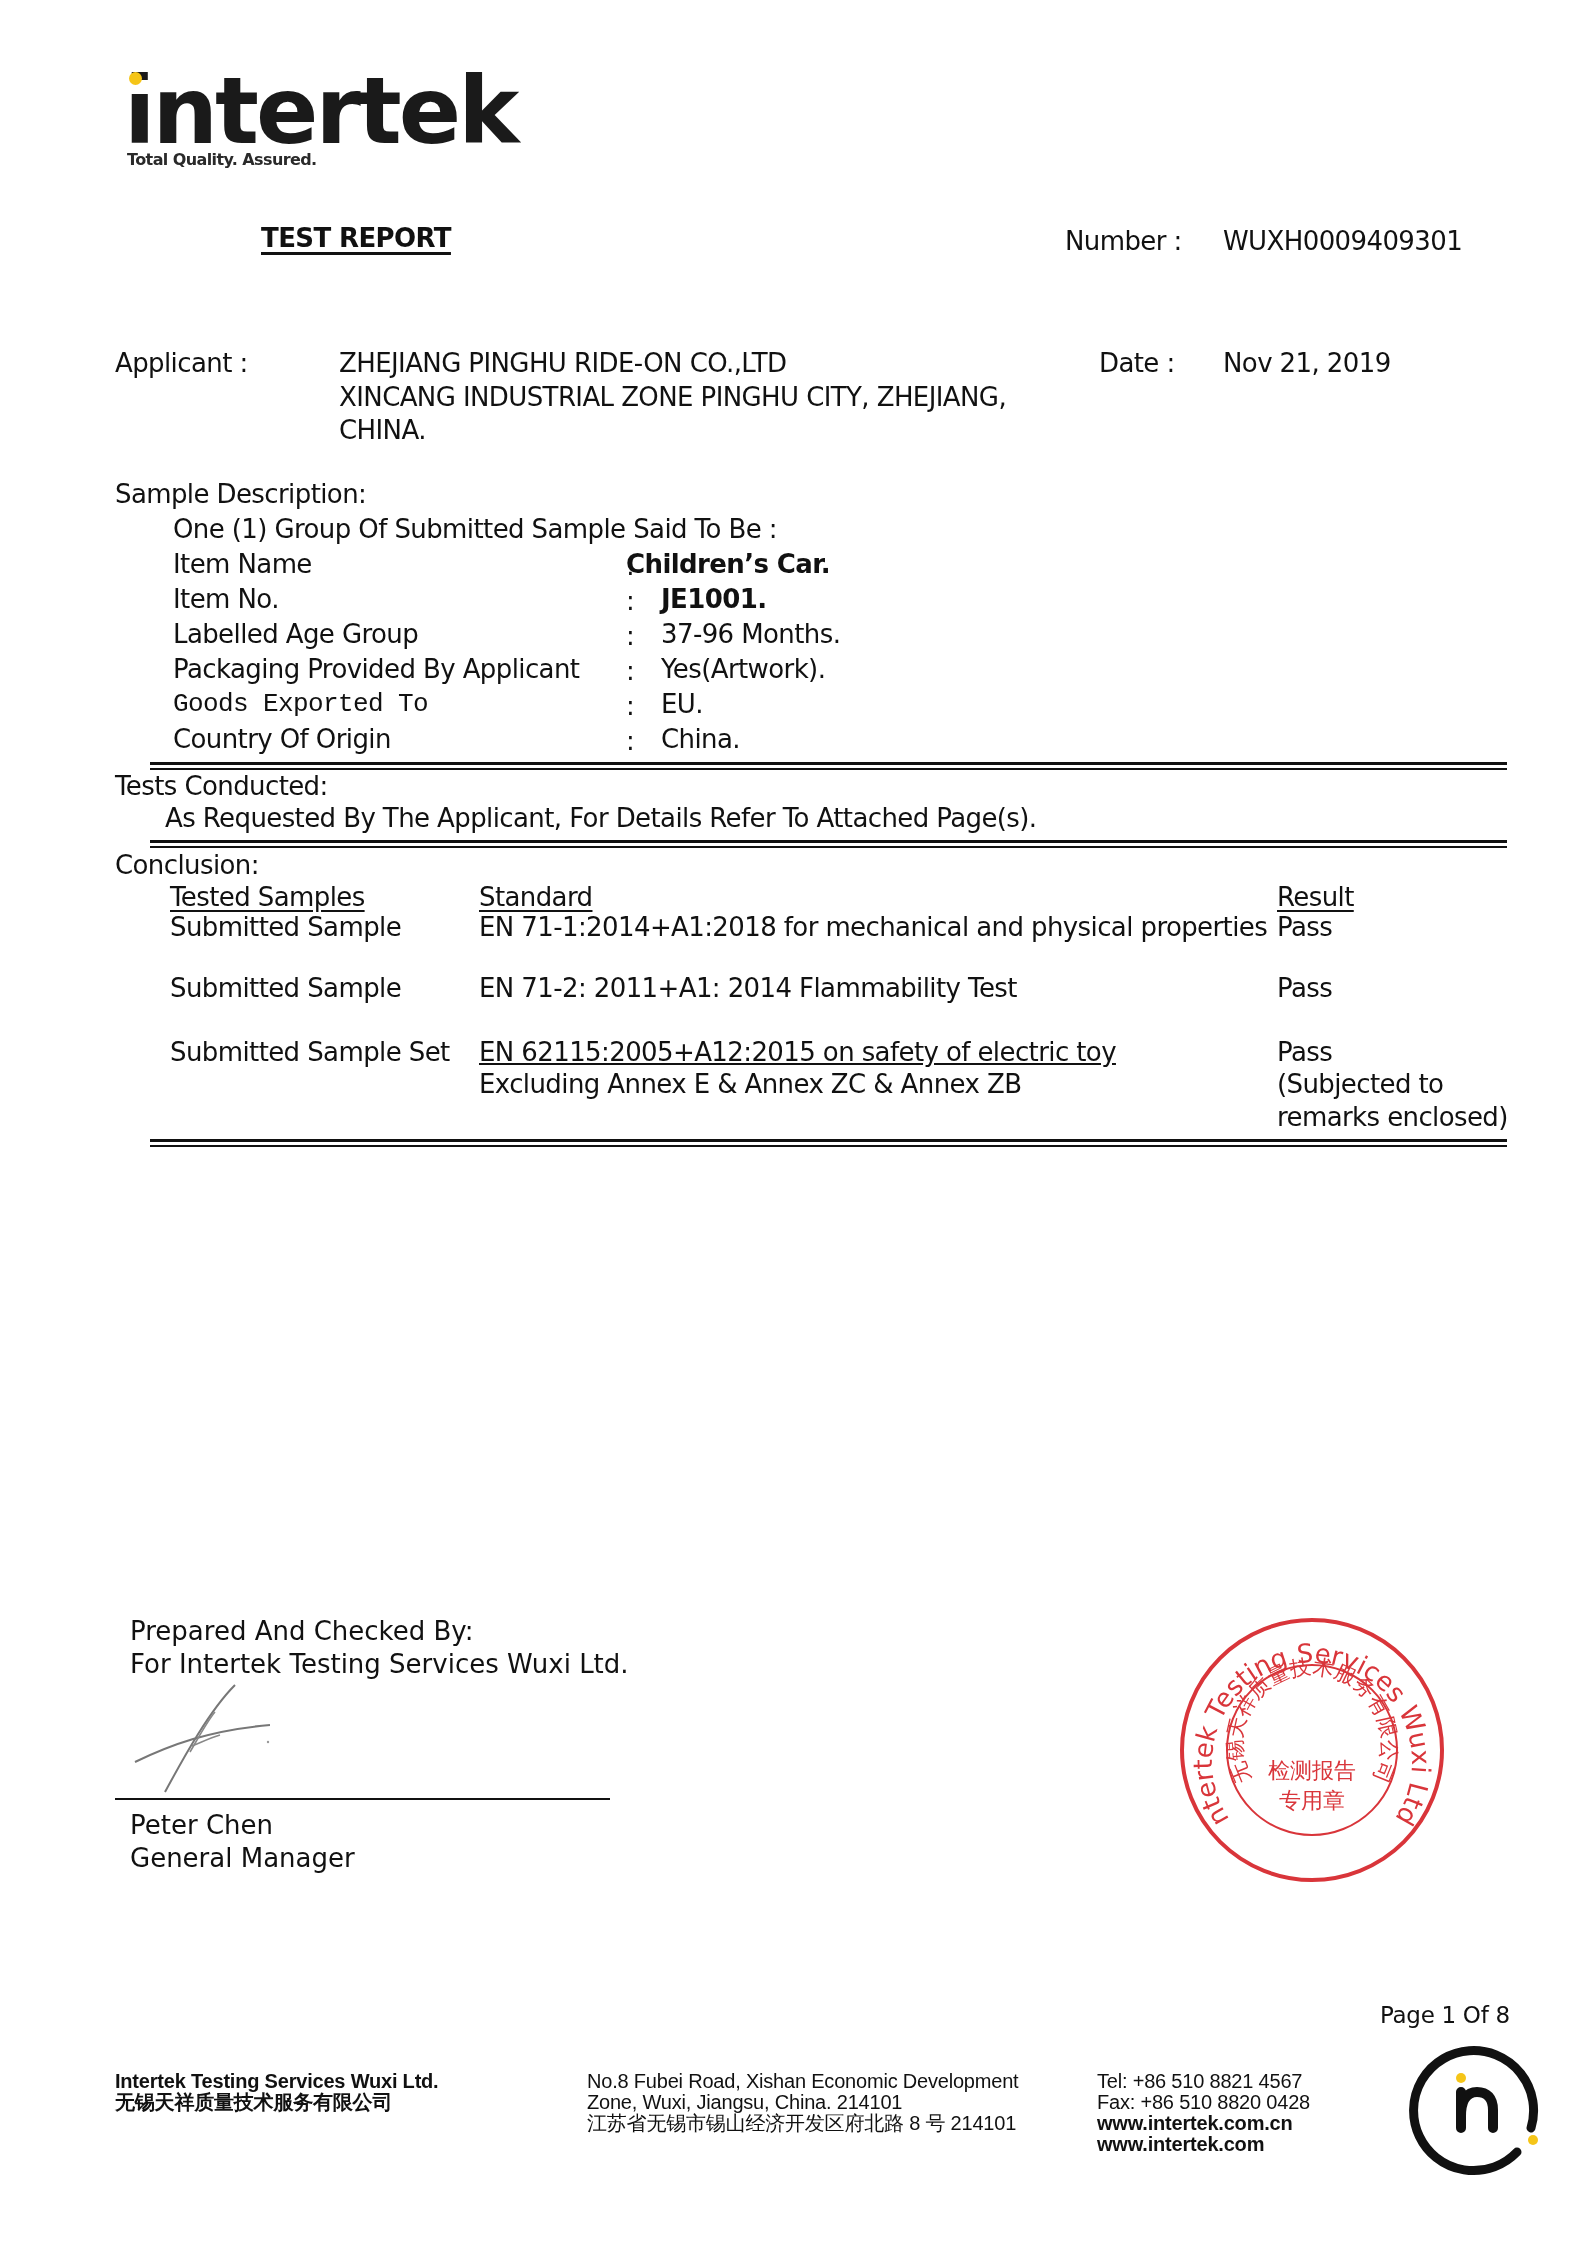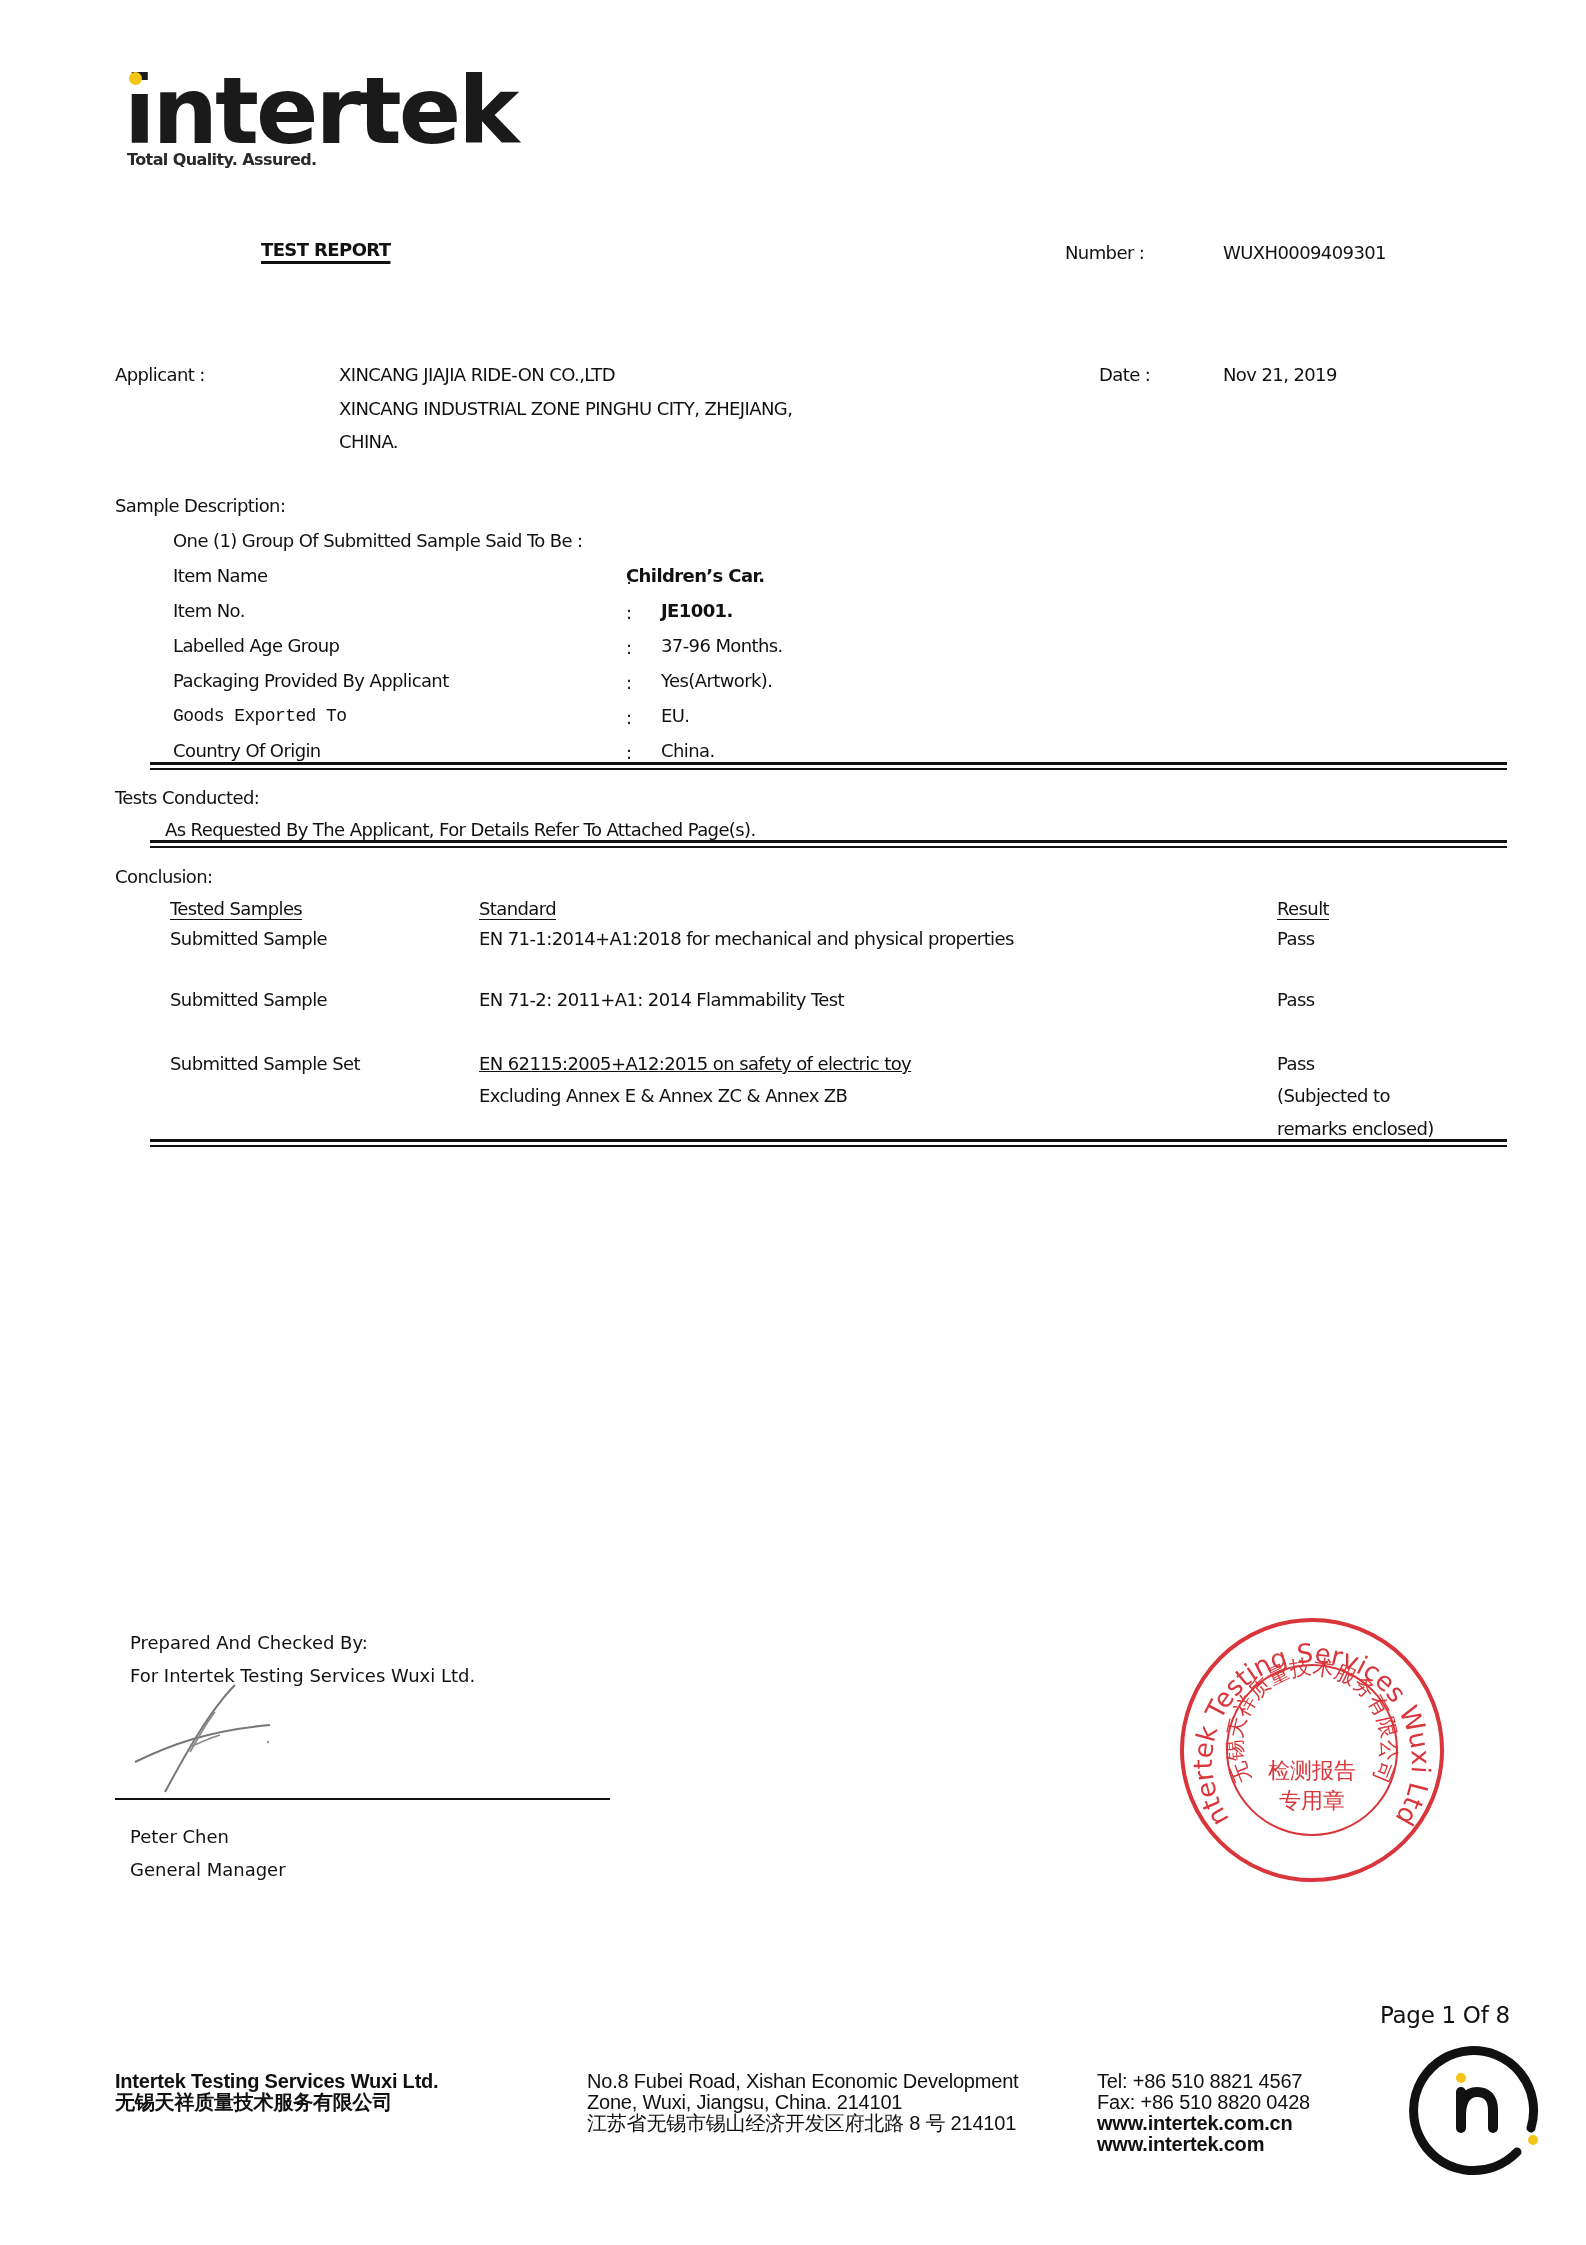--- a/index.html
+++ b/index.html
@@ -1,19 +1,19 @@
 <!DOCTYPE html>
 <html><head>
 <meta charset="utf-8">
 <style>
   html, body { margin:0; padding:0; background:#ffffff; }
   body { width:1586px; height:2245px; position:relative; overflow:hidden;
          font-family:"DejaVu Sans", sans-serif; color:#111; }
   .abs { position:absolute; white-space:nowrap; }
-  .t { font-size:18px; line-height:34px; letter-spacing:-0.6px;margin-top:12px; }
+  .t { font-size:26px; line-height:34px; letter-spacing:-0.6px; }
   .logo-word { position:absolute; left:124px; top:62px; font-family:"DejaVu Sans", sans-serif;
     font-size:92px; font-weight:bold; letter-spacing:-3px; color:#1a1a1a; line-height:100px; }
   .logo-dot { position:absolute; left:129px; top:72px; width:13px; height:13px; border-radius:50%; background:#f5c518; }
   .logo-i-cover { position:absolute; left:126px; top:80px; width:22px; height:14px; background:#fff; }
   .tagline { position:absolute; left:127px; top:150px; font-size:16px; font-weight:bold; color:#2a2a2a; letter-spacing:-0.6px; }
   .title { font-weight:bold; text-decoration:underline; text-decoration-thickness:3px; text-underline-offset:5px; }
   .bold { font-weight:bold; }
   .dbl { position:absolute; left:150px; width:1357px; height:3px; border-top:3px solid #111; border-bottom:2px solid #111; }
   .u { text-decoration:underline; text-underline-offset:4px; }
   .sig-line { position:absolute; left:115px; top:1798px; width:495px; height:2px; background:#111; }
@@ -28,21 +28,21 @@
   <div class="logo-i-cover"></div>
   <div class="logo-dot"></div>
   <div class="tagline">Total Quality. Assured.</div>
 </div>
 
 <div class="abs t title" style="left:261px; top:221px;">TEST REPORT</div>
 <div class="abs t" style="left:1065px; top:224px;">Number :</div>
 <div class="abs t" style="left:1223px; top:224px;">WUXH0009409301</div>
 
 <div class="abs t" style="left:115px; top:346px;">Applicant :</div>
-<div class="abs t" style="left:339px; top:346px;">XINCANG JIAJIA RIDE-ON CO.,LTD</div>
+<div class="abs t" style="left:339px; top:346px;">ZHEJIANG PINGHU RIDE-ON CO.,LTD</div>
 <div class="abs t" style="left:339px; top:380px;">XINCANG INDUSTRIAL ZONE PINGHU CITY, ZHEJIANG,</div>
 <div class="abs t" style="left:339px; top:413px;">CHINA.</div>
 <div class="abs t" style="left:1099px; top:346px;">Date :</div>
 <div class="abs t" style="left:1223px; top:346px;">Nov 21, 2019</div>
 
 <div class="abs t" style="left:115px; top:477px;">Sample Description:</div>
 <div class="abs t" style="left:173px; top:512px;">One (1) Group Of Submitted Sample Said To Be :</div>
 
 <div>
   <div>

